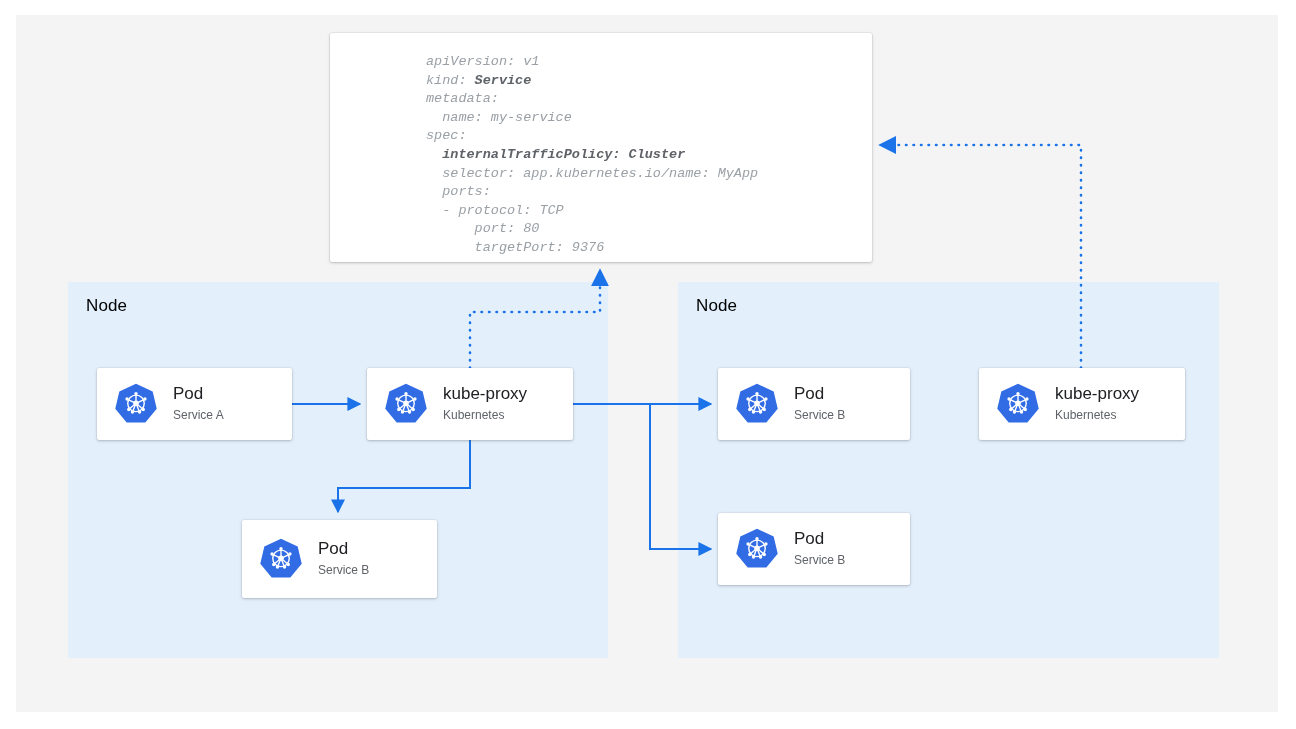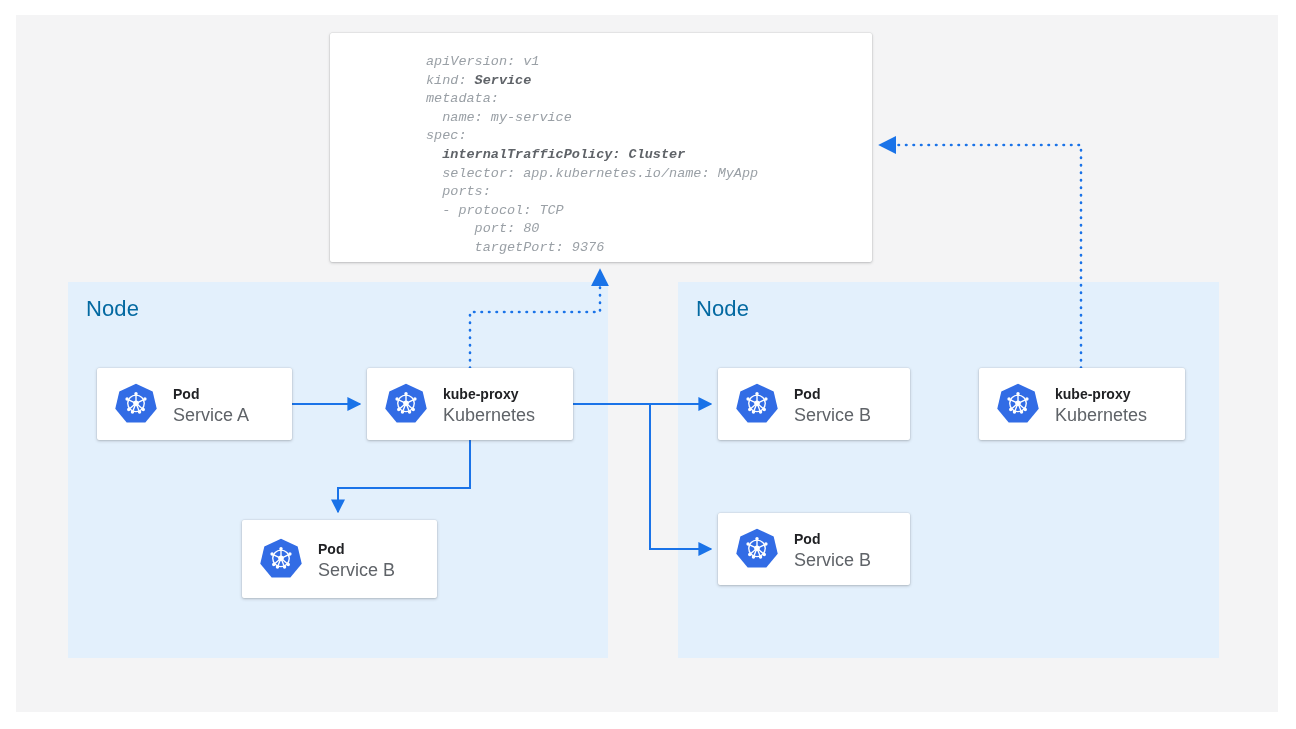--- a/index.html
+++ b/index.html
@@ -4,40 +4,40 @@
 <style>
   html,body{margin:0;padding:0;background:#ffffff;}
   body{width:1296px;height:729px;overflow:hidden;
        font-family:"Liberation Sans",sans-serif;}
   #stage{position:relative;width:1296px;height:729px;}
 
   .canvas{position:absolute;left:16px;top:15px;width:1262px;height:697px;
           background:#f4f4f5;}
 
   .node-box{position:absolute;background:#e3f0fc;}
-  .node-label{position:absolute;font-size:22px;color:#0369a1;
+  .node-label{position:absolute;font-size:17px;color:#000000;
               letter-spacing:.1px;white-space:nowrap;}
 
   .yaml-box{position:absolute;left:330px;top:33px;width:542px;height:229px;
             background:#ffffff;border-radius:2px;
             box-shadow:0 1px 3px rgba(60,64,67,.28),0 0 0 .5px rgba(60,64,67,.10);}
   .yaml-code{position:absolute;left:96px;top:20px;
              font-family:"Liberation Mono","DejaVu Sans Mono",monospace;
              font-size:13.5px;line-height:18.6px;font-style:italic;
              color:#9aa0a6;white-space:pre;}
   .yaml-code b{font-weight:bold;font-style:italic;color:#5f6368;}
 
   .card{position:absolute;background:#ffffff;border-radius:2px;
         box-shadow:0 1px 3px rgba(60,64,67,.30),0 0 0 .5px rgba(60,64,67,.08);
         display:flex;align-items:center;}
   .card .k8s{flex:0 0 auto;margin-left:18px;}
   .card .txt{margin-left:16px;display:flex;flex-direction:column;
              justify-content:center;}
-  .card .t1{font-size:14px;color:#202124;line-height:22px;white-space:nowrap;font-weight:bold;}
-  .card .t2{font-size:18px;color:#5f6368;line-height:21px;white-space:nowrap;}
+  .card .t1{font-size:17px;color:#202124;line-height:22px;white-space:nowrap;}
+  .card .t2{font-size:12px;color:#5f6368;line-height:21px;white-space:nowrap;}
 
   svg.wires{position:absolute;left:0;top:0;width:1296px;height:729px;
             overflow:visible;pointer-events:none;}
 </style>
 </head>
 <body>
 
 <div id="stage">
 
   <div class="canvas"></div>

